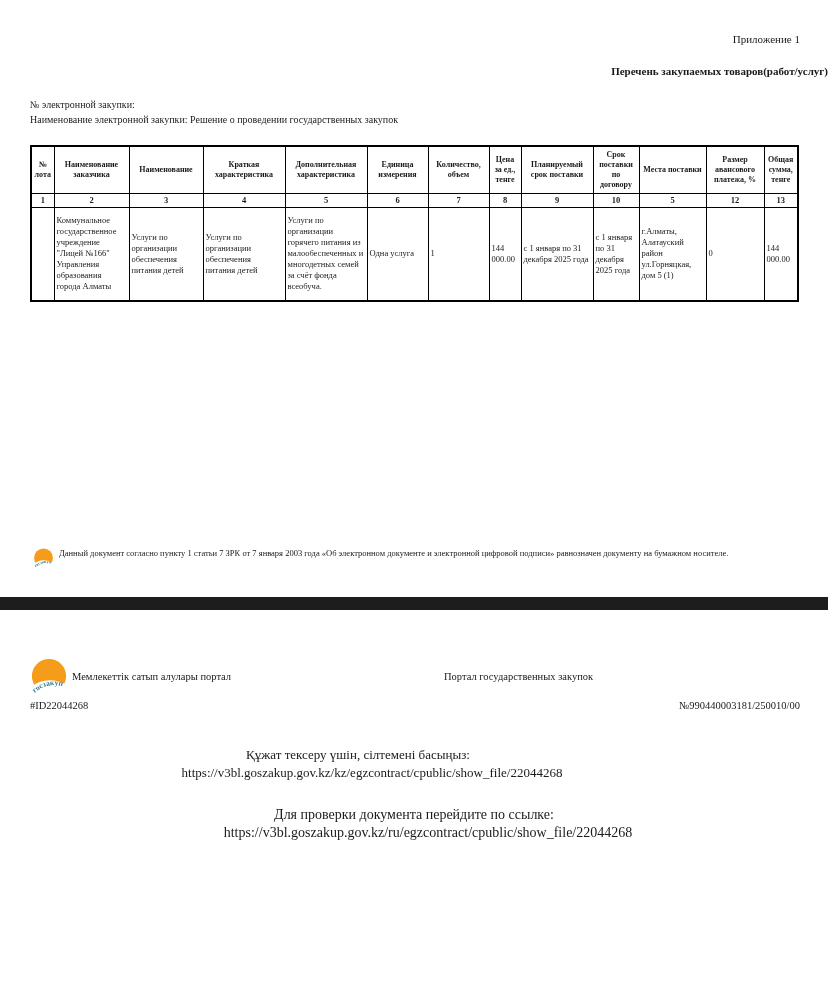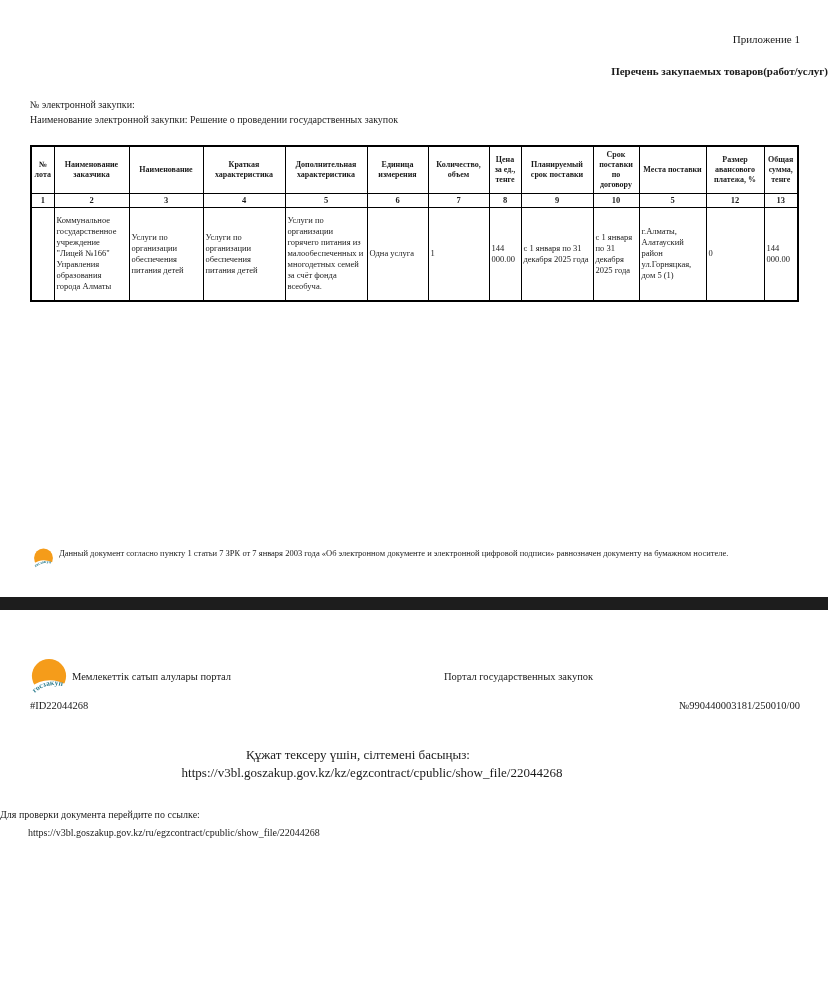--- a/index.html
+++ b/index.html
@@ -51,21 +51,21 @@
 
   .footer-brandrow { position: absolute; top: 658px; left: 30px; width: 770px; }
   .logo { position: absolute; left: 0; top: 0; width: 38px; height: 38px; }
   .portal-kz { position: absolute; left: 42px; top: 13px; font-size: 10.5px; }
   .portal-ru { position: absolute; left: 414px; top: 13px; font-size: 10.5px; text-align: center; }
 
   .doc-id { position: absolute; top: 700px; left: 30px; font-size: 10.5px; }
   .reg-number { position: absolute; top: 700px; right: 28px; font-size: 10.5px; }
 
   .verify-kz { position: absolute; top: 746px; left: 0; width: 716px; text-align: center; font-size: 13px; line-height: 18px; }
-  .verify-ru { position: absolute; top: 806px; left: 0; width: 828px; font-size: 10px; line-height: 18px; }
+  .verify-ru { position: absolute; top: 806px; left: 0; width: 828px; text-align: center; font-size: 14px; line-height: 18px; }
   .verify-kz a, .verify-ru a { color: #1a1a1a; text-decoration: none; margin-left: 28px; }
 </style>
 </head>
 <body>
 
 <div class="appendix">Приложение 1</div>
 <div class="doc-title">Перечень закупаемых товаров(работ/услуг)</div>
 <div class="meta-line-1">№ электронной закупки:</div>
 <div class="meta-line-2">Наименование электронной закупки: Решение о проведении государственных закупок</div>
 

